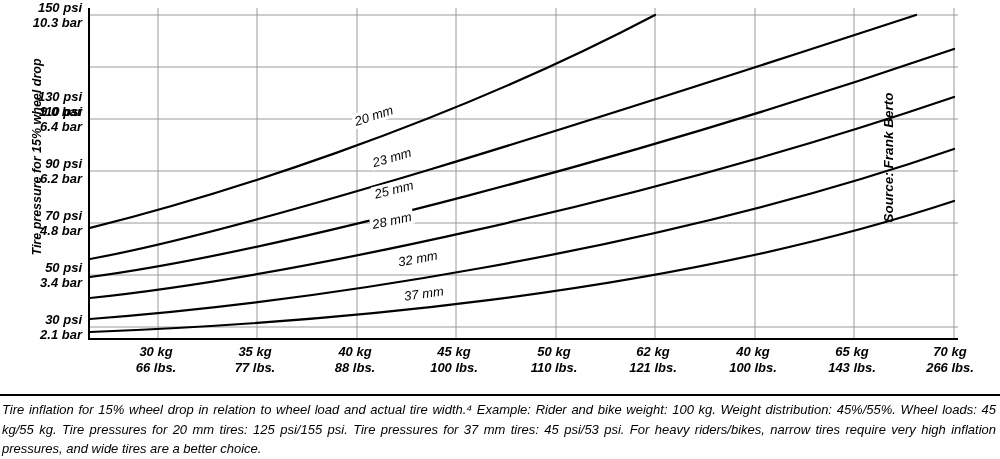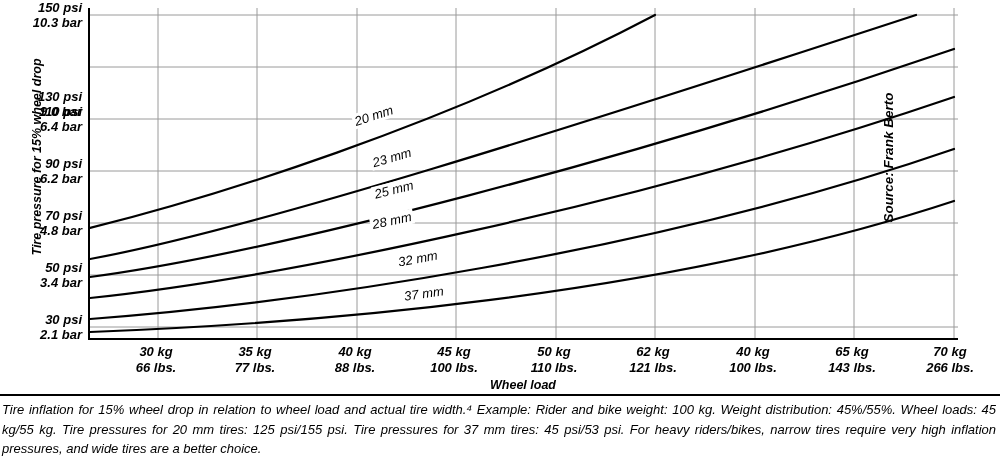--- a/index.html
+++ b/index.html
@@ -266,20 +266,19 @@
     <div class="xtick" style="left:764px;">
       <span>65 kg</span><br>
       <span>143 lbs.</span>
     </div>
     <div class="xtick" style="left:862px;">
       <span>70 kg</span><br>
       <span>266 lbs.</span>
     </div>
   </div>
 
-  <div class="xaxis-title">Wheel load</div>
 
   <div class="source">Source: Frank Berto</div>
 
   <div class="caption-rule"></div>
   <div class="caption">Tire inflation for 15% wheel drop in relation to wheel load and actual tire width.⁴ Example: Rider and bike weight: 100 kg. Weight distribution: 45%/55%. Wheel loads: 45 kg/55 kg. Tire pressures for 20 mm tires: 125 psi/155 psi. Tire pressures for 37 mm tires: 45 psi/53 psi. For heavy riders/bikes, narrow tires require very high inflation pressures, and wide tires are a better choice.</div>
 
 </div>
 
 </body></html>

